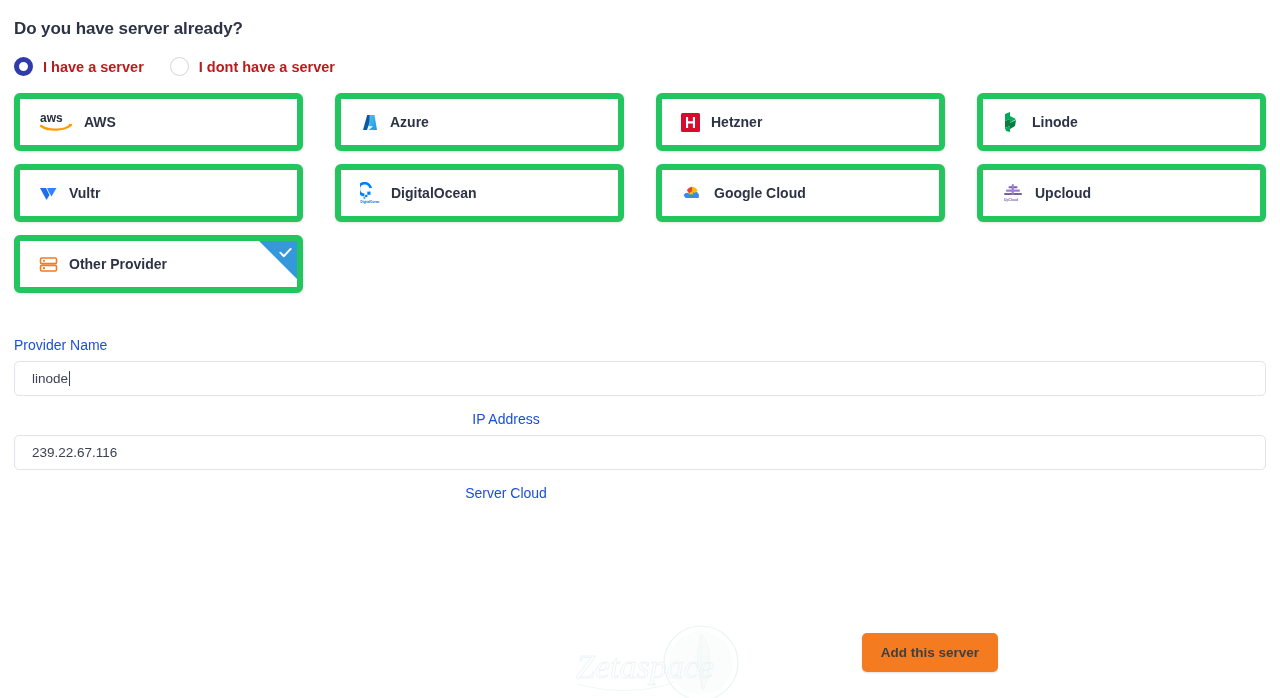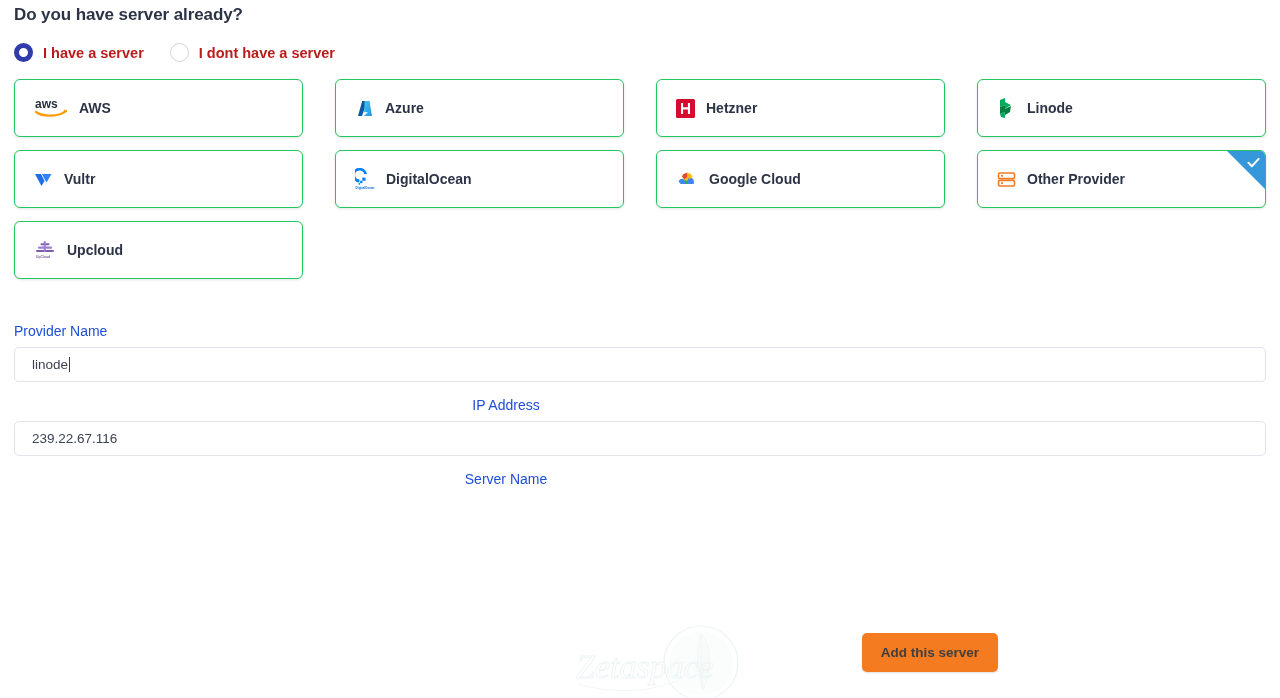--- a/index.html
+++ b/index.html
@@ -3,21 +3,21 @@
 <meta charset="utf-8">
 <style>
   * { box-sizing: border-box; }
   html, body {
     margin: 0; padding: 0;
     width: 1280px; height: 698px;
     background: #ffffff;
     font-family: "Liberation Sans", sans-serif;
     overflow: hidden;
   }
-  .page { position: relative; width: 1012px; height: 698px; padding: 0 14px; }
+  .page { position: relative; width: 1012px; height: 698px; padding: 14px 14px; }
 
   .page-title {
     font-size: 17px; font-weight: bold; color: #2c3345;
     margin: 0; padding-top: 5px; letter-spacing: -0.1px;
   }
 
   
   .radio-row { display: flex; align-items: center; margin-top: 18px; gap: 0; }
   .radio-item { display: flex; align-items: center; cursor: pointer; }
   .radio-item + .radio-item { margin-left: 26px; }
@@ -45,21 +45,21 @@
     display: grid;
     grid-template-columns: repeat(4, 289px);
     column-gap: 32px;
     row-gap: 13px;
     margin-top: 17px;
   }
   .provider-card {
     position: relative;
     height: 58px;
     background: #ffffff;
-    border: 1px solid #22c55e;
+    border: 6px solid #22c55e;
     border-radius: 6px;
     box-shadow: 0 1px 3px rgba(36,45,70,0.13);
     display: flex; align-items: center;
     padding-left: 19px;
     cursor: pointer;
     overflow: hidden;
   }
   .provider-name {
     font-size: 14px; font-weight: bold; color: #2c3345;
     margin-left: 11px; white-space: nowrap;
@@ -224,68 +224,68 @@
           <path d="M14.6,7.4 A4.5,4.5 0 0 1 17.4,14.0 L11,14.0 L12.6,7.4 Z" fill="#4285f4"></path>
           <path d="M11,3.0 A5.6,5.6 0 0 0 5.9,6.6 L8.6,9.4 A2.9,2.9 0 0 1 11,7.4 Z" fill="#ea4335"></path>
           <path d="M11,3.0 L11,7.4 A2.9,2.9 0 0 1 13.6,9.0 L16.6,7.0 A5.6,5.6 0 0 0 11,3.0 Z" fill="#fbbc05"></path>
         </svg>
       </span>
       <span class="provider-name">Google Cloud</span>
     </div>
 
     <div class="provider-card">
       <span class="logo">
-        <svg width="19" height="19" viewBox="0 0 19 19">
-          <rect x="1.5" y="3" width="16" height="5.6" rx="1.4" fill="none" stroke="#f47b20" stroke-width="1.6"></rect>
-          <rect x="1.5" y="10.4" width="16" height="5.6" rx="1.4" fill="none" stroke="#f47b20" stroke-width="1.6"></rect>
-          <circle cx="5" cy="5.8" r="1.1" fill="#f47b20"></circle>
-          <circle cx="5" cy="13.2" r="1.1" fill="#f47b20"></circle>
-        </svg>
-      </span>
-      <span class="provider-name">Other Provider</span>
-      <span class="ribbon"></span>
-      <svg class="ribbon-check" viewBox="0 0 16 16">
-        <path d="M2.5,8.2 L6.2,12 L13.5,4.2" stroke="#ffffff" stroke-width="2.1" fill="none" stroke-linecap="round" stroke-linejoin="round"></path>
-      </svg>
-    </div>
-
-    <div class="provider-card">
-      <span class="logo">
         <svg width="22" height="22" viewBox="0 0 22 22">
           <rect x="6.5" y="4.2" width="9" height="2.1" rx="1" fill="#7b5ea7"></rect>
           <rect x="4.0" y="7.6" width="14" height="2.1" rx="1" fill="#9b7fd4"></rect>
           <rect x="2.0" y="11.0" width="18" height="2.1" rx="1" fill="#7b5ea7"></rect>
           <rect x="9.7" y="2.0" width="2.1" height="11" rx="1" fill="#9b7fd4"></rect>
           <text x="2.0" y="18.6" font-family="Liberation Sans, sans-serif" font-size="3.4" font-weight="bold" fill="#7b5ea7">UpCloud</text>
         </svg>
       </span>
       <span class="provider-name">Upcloud</span>
     </div>
 
+    <div class="provider-card">
+      <span class="logo">
+        <svg width="19" height="19" viewBox="0 0 19 19">
+          <rect x="1.5" y="3" width="16" height="5.6" rx="1.4" fill="none" stroke="#f47b20" stroke-width="1.6"></rect>
+          <rect x="1.5" y="10.4" width="16" height="5.6" rx="1.4" fill="none" stroke="#f47b20" stroke-width="1.6"></rect>
+          <circle cx="5" cy="5.8" r="1.1" fill="#f47b20"></circle>
+          <circle cx="5" cy="13.2" r="1.1" fill="#f47b20"></circle>
+        </svg>
+      </span>
+      <span class="provider-name">Other Provider</span>
+      <span class="ribbon"></span>
+      <svg class="ribbon-check" viewBox="0 0 16 16">
+        <path d="M2.5,8.2 L6.2,12 L13.5,4.2" stroke="#ffffff" stroke-width="2.1" fill="none" stroke-linecap="round" stroke-linejoin="round"></path>
+      </svg>
+    </div>
+
   </div>
 
   <div class="form">
 
     <div class="field">
       <div class="field-label">Provider Name</div>
       <div class="input">
         <span>linode</span>
           <span class="caret"></span>
       </div>
     </div>
 
     <div class="field">
       <div class="field-label">IP Address</div>
       <div class="input">
         <span>239.22.67.116</span>
       </div>
     </div>
 
     <div class="field">
-      <div class="field-label">Server Name</div>
+      <div class="field-label">Server Cloud</div>
     </div>
 
   </div>
 
   <div class="footer">
 
     <svg class="watermark" viewBox="0 0 195 86">
       <circle cx="139" cy="41" r="37" fill="none" stroke="#bcd8d8" stroke-width="1.2"></circle>
       <circle cx="139" cy="41" r="32" fill="#e8f2f2" opacity="0.55"></circle>
       <path d="M139,12 C150,24 150,48 141,68 C136,52 133,30 139,12 Z" fill="#eef5f5" stroke="#cfe2e2" stroke-width="1"></path>

